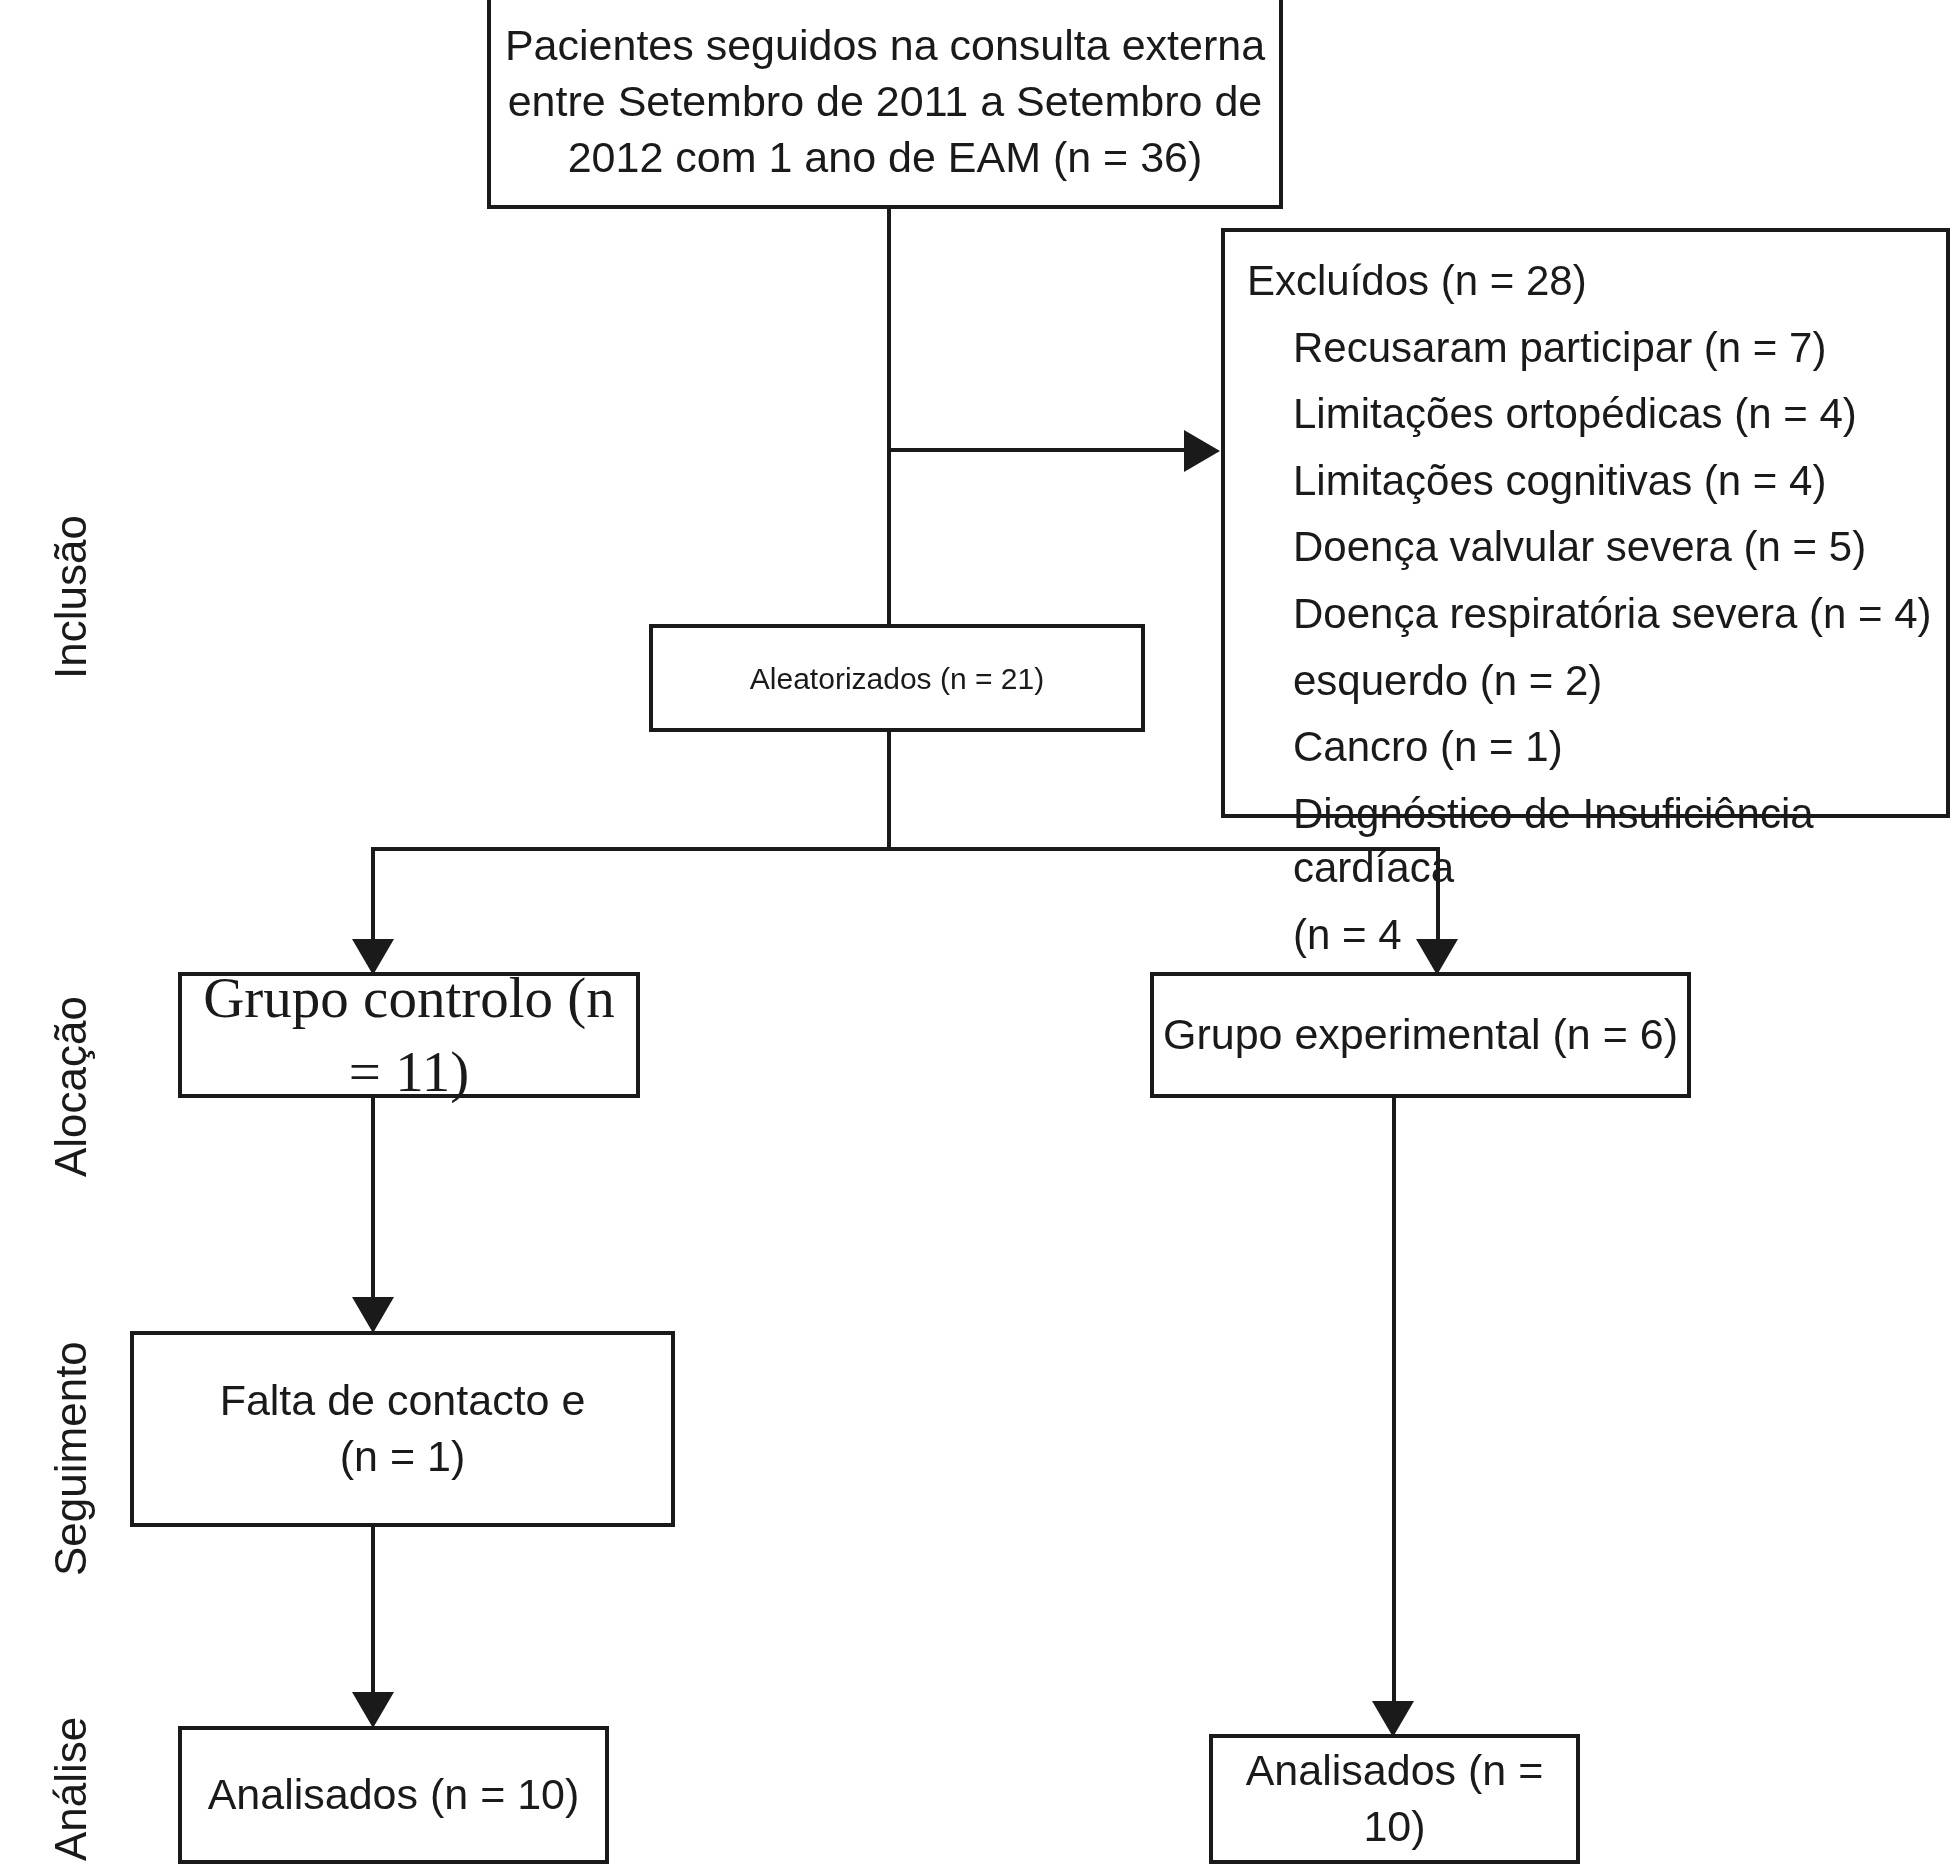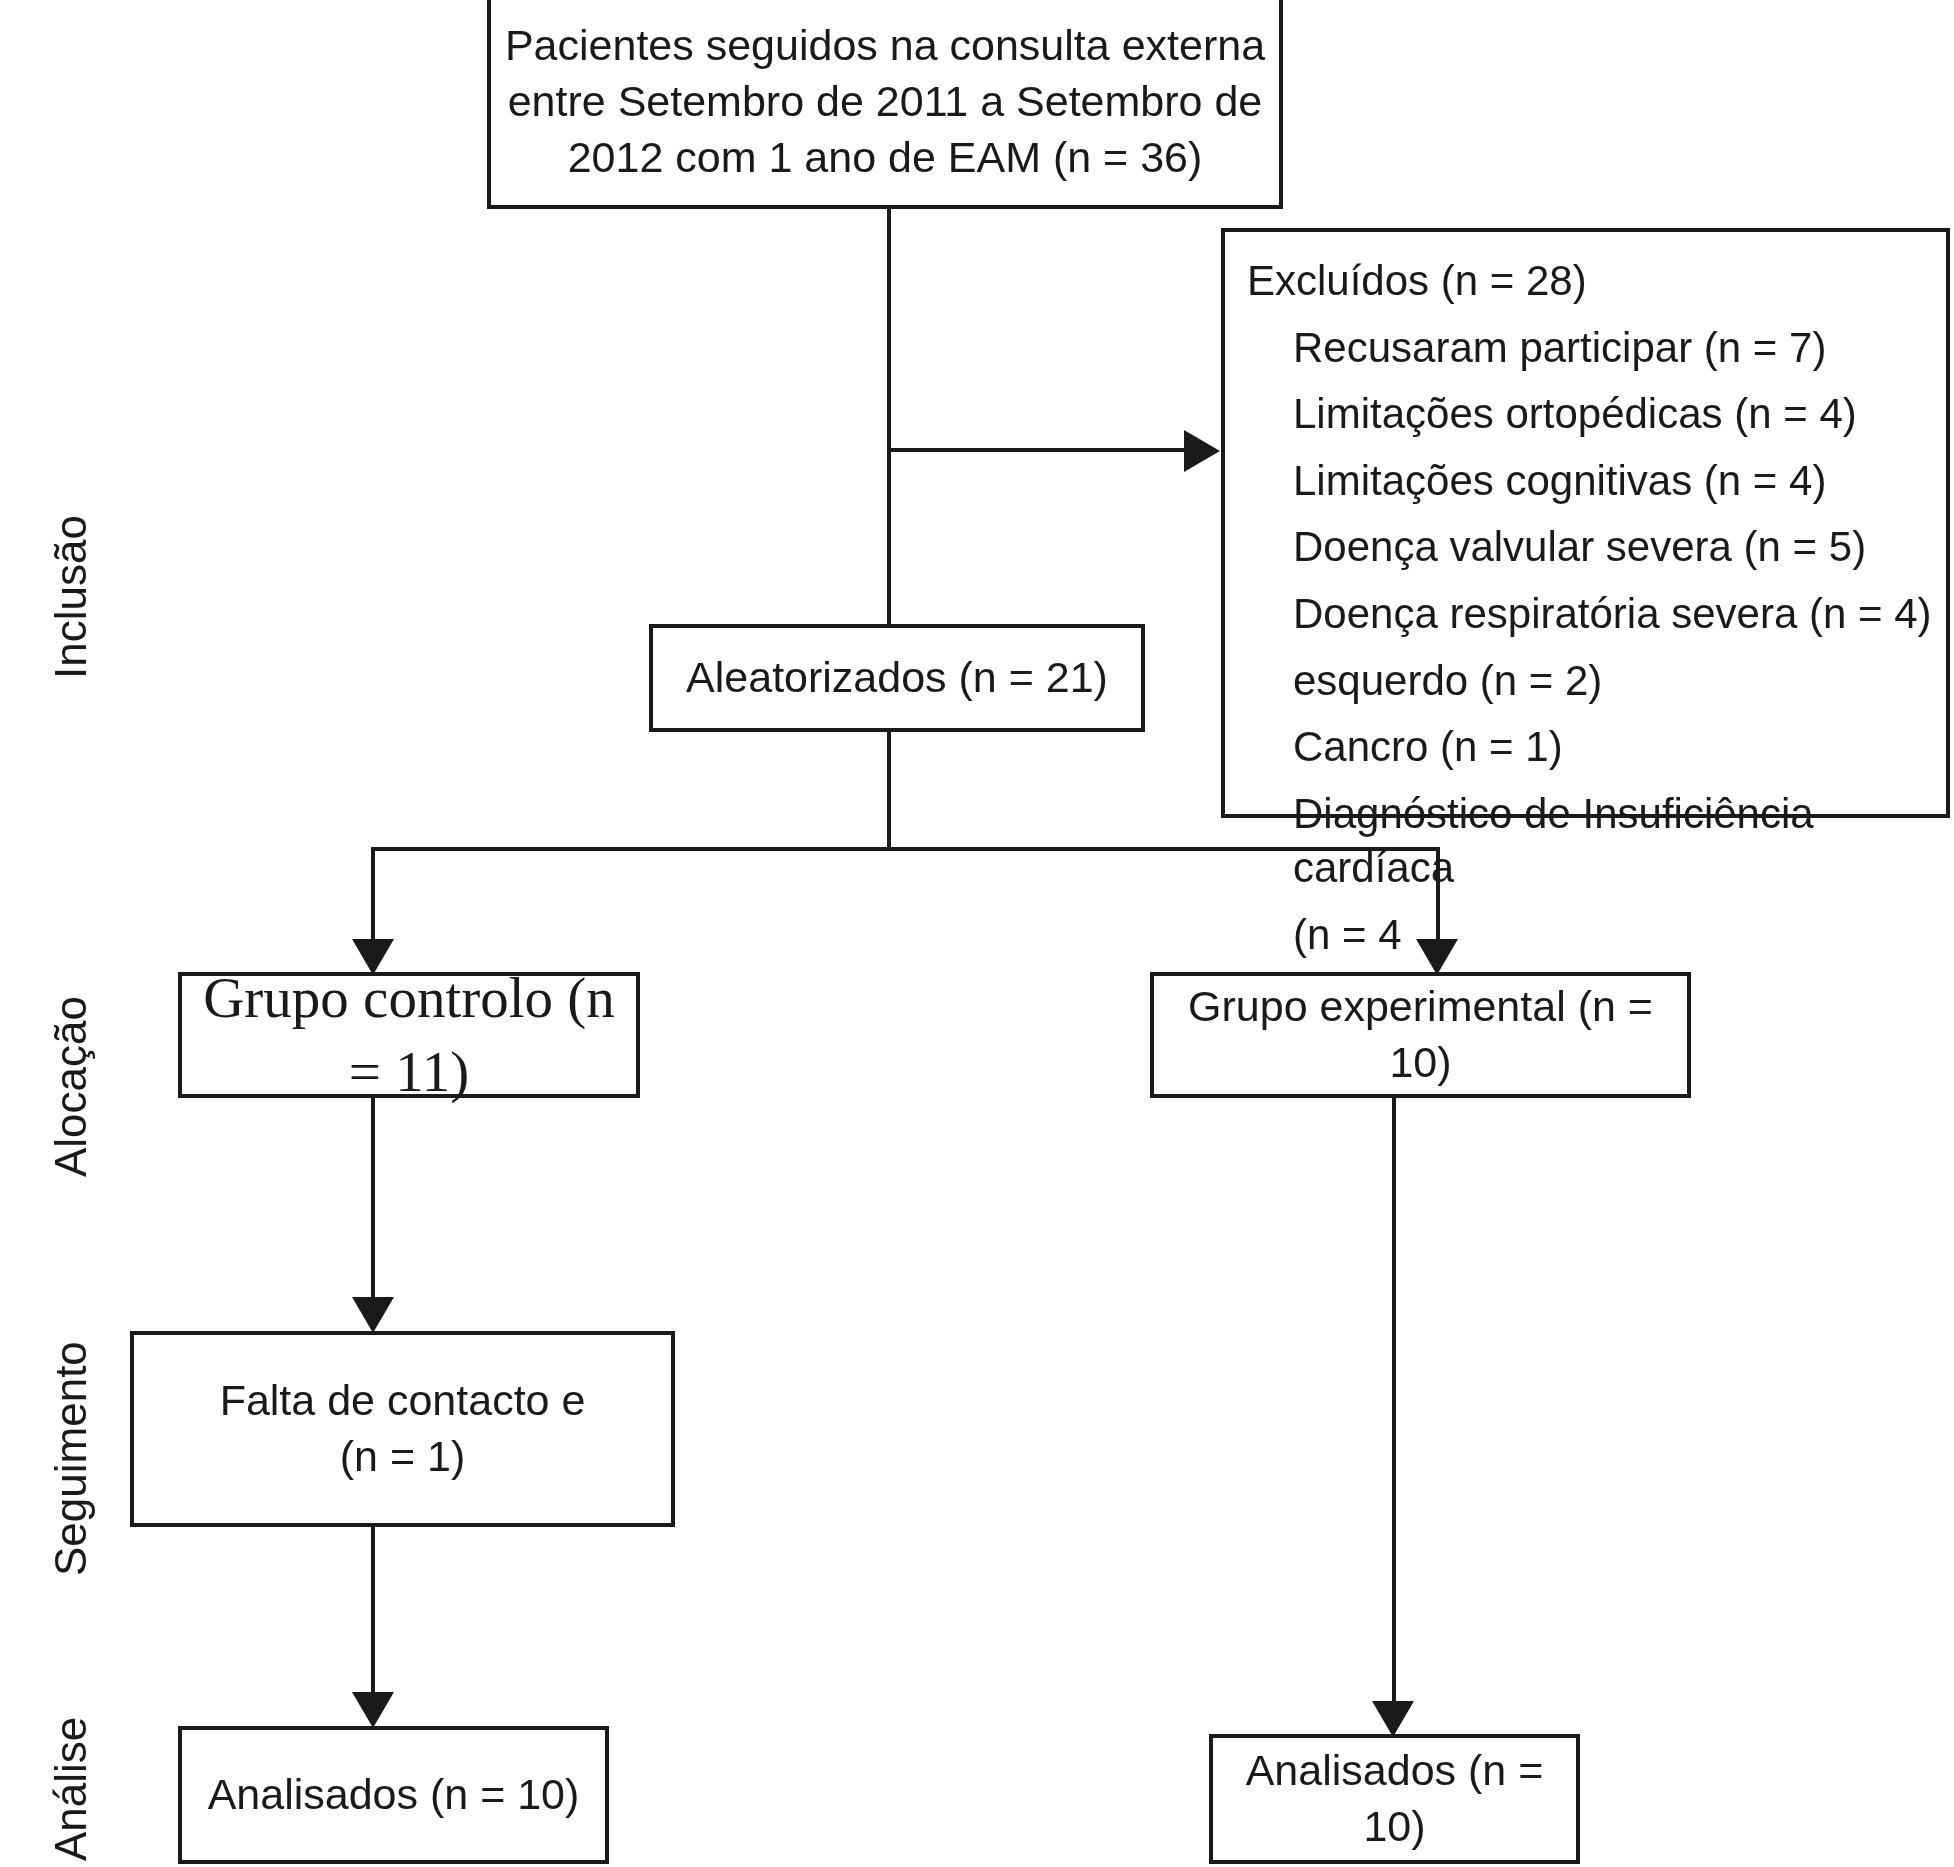--- a/index.html
+++ b/index.html
@@ -57,21 +57,21 @@
   }
   
   #box-enrollment{left:487px;top:-4.7px;width:796px;height:214px;font-size:43px;}
   #box-excluded{
     left:1221px;top:228px;width:729px;height:590px;
     font-size:42px;align-items:flex-start;justify-content:flex-start;text-align:left;
   }
   #box-excluded .inner{padding:22px 14.2px 0 22px;}
   .excl-title{display:block;margin-bottom:1.6px;}
   .excl-item{display:block;padding-left:46px;text-indent:0;margin-top:12px;}
-  #box-randomized{left:649px;top:624px;width:496px;height:108px;font-size:43px;}
+  #box-randomized{left:649px;top:624px;width:496px;height:108px;font-size:30px;}
   #box-control{left:178px;top:972px;width:462px;height:126px;font-size:57px;font-family:Liberation Serif, serif;}
   #box-experimental{left:1150px;top:972px;width:541px;height:126px;font-size:43px;}
   #box-followup{left:130px;top:1331px;width:545px;height:196px;font-size:43px;}
   #box-analysed-left{left:178px;top:1726px;width:431px;height:138px;font-size:43px;}
   #box-analysed-right{left:1209px;top:1734px;width:371px;height:130px;font-size:43px;}
 </style>
 </head>
 <body>
 
 <div id="root">
@@ -129,21 +129,21 @@
 
   <div class="box" id="box-randomized">
     <div class="inner">Aleatorizados (n = 21)</div>
   </div>
 
   <div class="box" id="box-control">
     <div class="inner">Grupo controlo (n = 11)</div>
   </div>
 
   <div class="box" id="box-experimental">
-    <div class="inner">Grupo experimental (n = 10)</div>
+    <div class="inner">Grupo experimental (n = 6)</div>
   </div>
 
   <div class="box" id="box-followup">
     <div class="inner">
       <div>Falta de contacto e</div>
       <div>(n = 1)</div>
     </div>
   </div>
 
   <div class="box" id="box-analysed-left">

